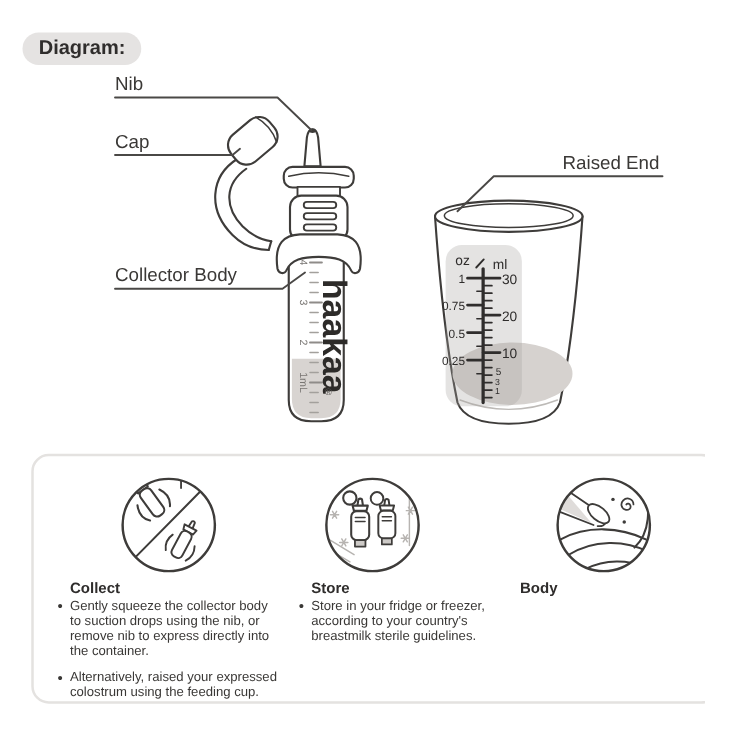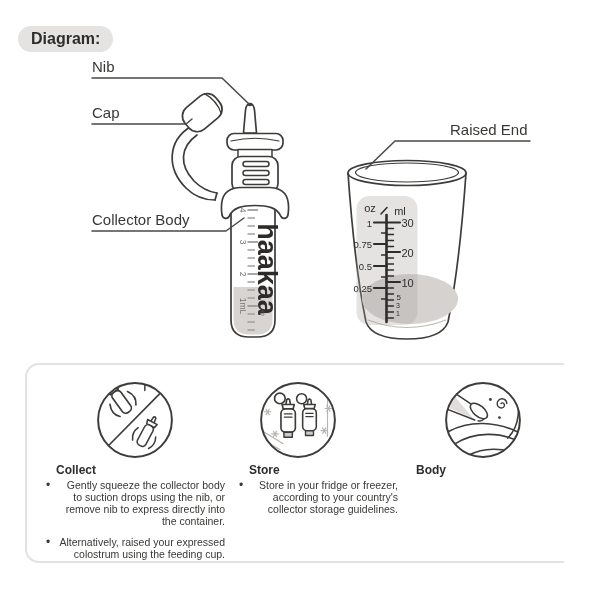--- a/index.html
+++ b/index.html
@@ -12,21 +12,21 @@
          border:2px solid #e4e2e0;border-radius:14px;box-sizing:border-box;background:#fff;}
   .col{position:absolute;top:6px;}
   .col-collect{left:18px;width:180px;}
   .col-store{left:211px;width:160px;}
   .col-feed{left:378px;width:155px;}
   .icon-wrap{display:block;margin:8px auto 0 auto;width:82px;height:82px;}
   .col-store .icon-wrap{margin-left:19px;}
   .col h3{font-size:12px;font-weight:bold;margin:2px 0 3px 11px;color:#2f2d2c;}
   .col ul{list-style:none;margin:0;padding:0 0 0 1px;}
   .col li{position:relative;padding-left:10px;font-size:10.5px;line-height:1.13;
-          margin-bottom:10px;color:#3a3836;text-align:right;}
+          margin-bottom:10px;color:#3a3836;}
   .col li::before{content:"\2022";position:absolute;left:0;top:-1px;font-size:12px;}
   svg text{font-family:"Liberation Sans",sans-serif;}
 </style>
 </head>
 <body>
 
 <div class="stage">
 
   <div class="pill">
     <span>Diagram:</span>
@@ -215,21 +215,21 @@
               <rect x="-6.5" y="-10" width="13" height="21" rx="4" fill="#fff"></rect>
               <path d="M-3.5,-5.5 h7 M-3.5,-2.5 h7" stroke-width="1.1"></path>
               <rect x="-3.8" y="11" width="7.6" height="4.6" fill="#cdcac7" stroke-width="1.3"></rect>
             </g>
           </g>
           <circle cx="50" cy="50" r="45" stroke-width="2.4"></circle>
         </g>
       </svg>
       <h3>Store</h3>
       <ul>
-        <li>Store in your fridge or freezer, according to your country's collector storage guidelines.</li>
+        <li>Store in your fridge or freezer, according to your country's breastmilk sterile guidelines.</li>
       </ul>
     </div>
 
     <div class="col col-feed">
       <svg class="icon-wrap" viewBox="0 0 100 100">
         <defs>
             <clipPath id="c3">
               <circle cx="50" cy="50" r="45"></circle>
             </clipPath>
           </defs>

